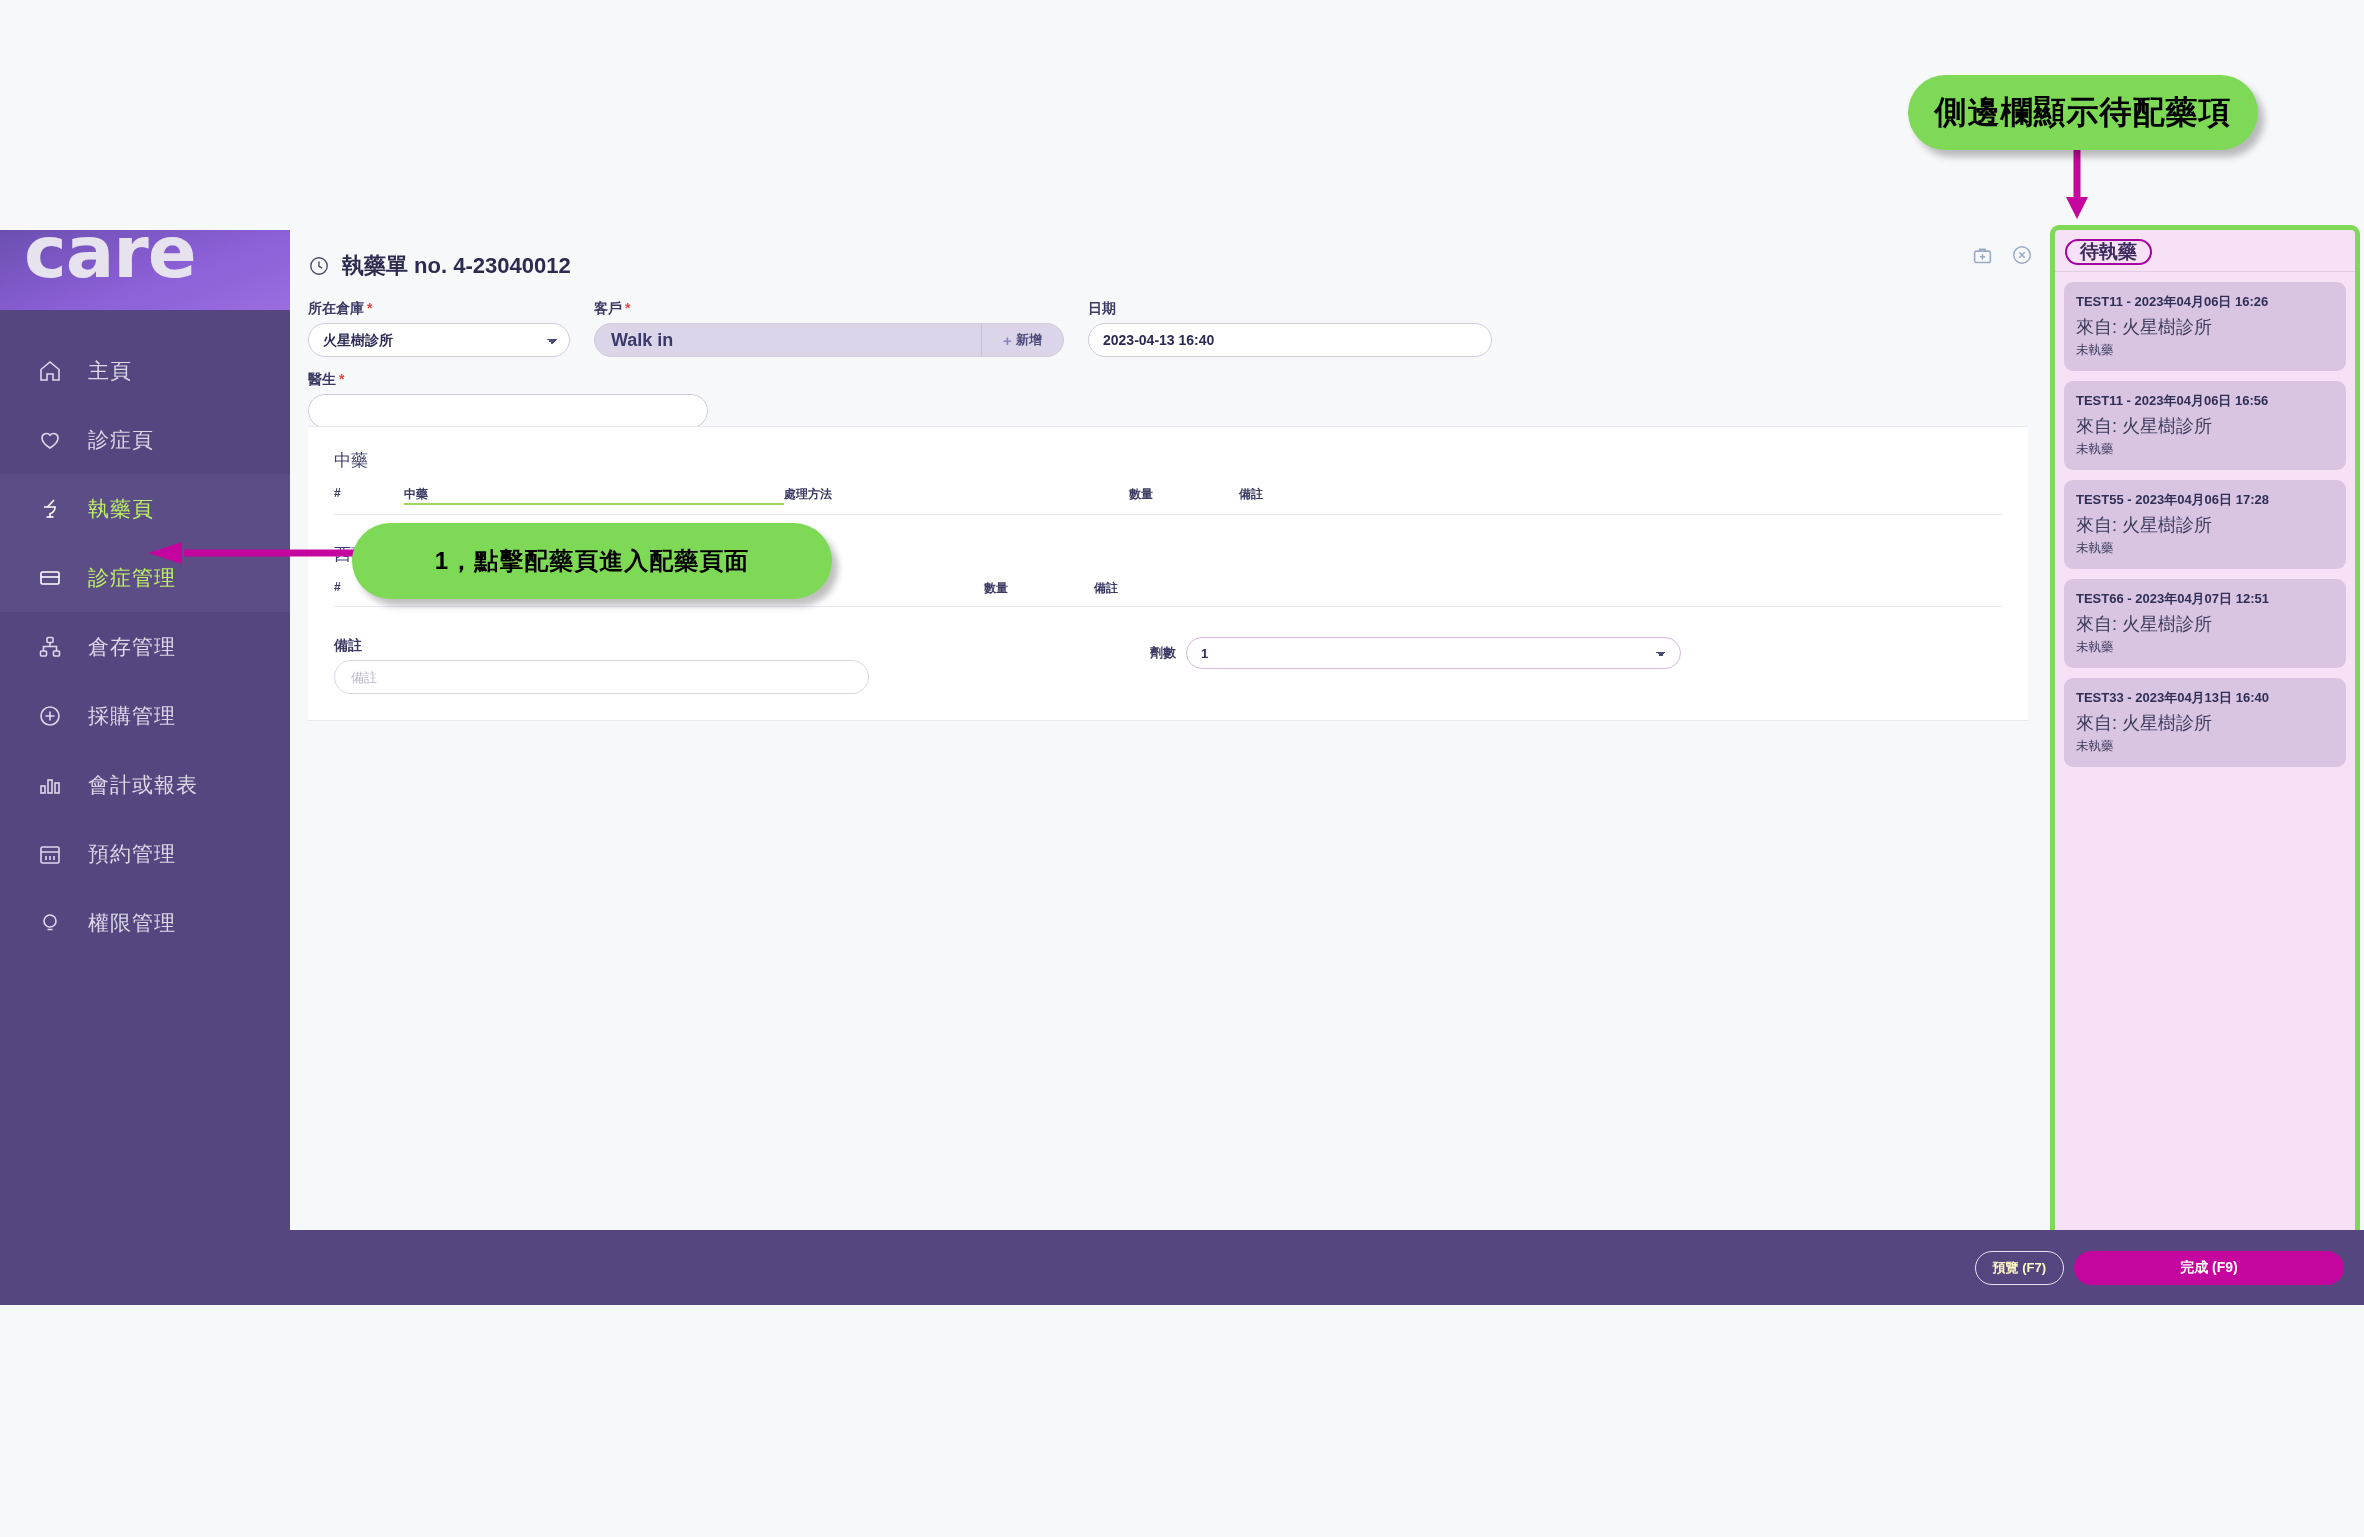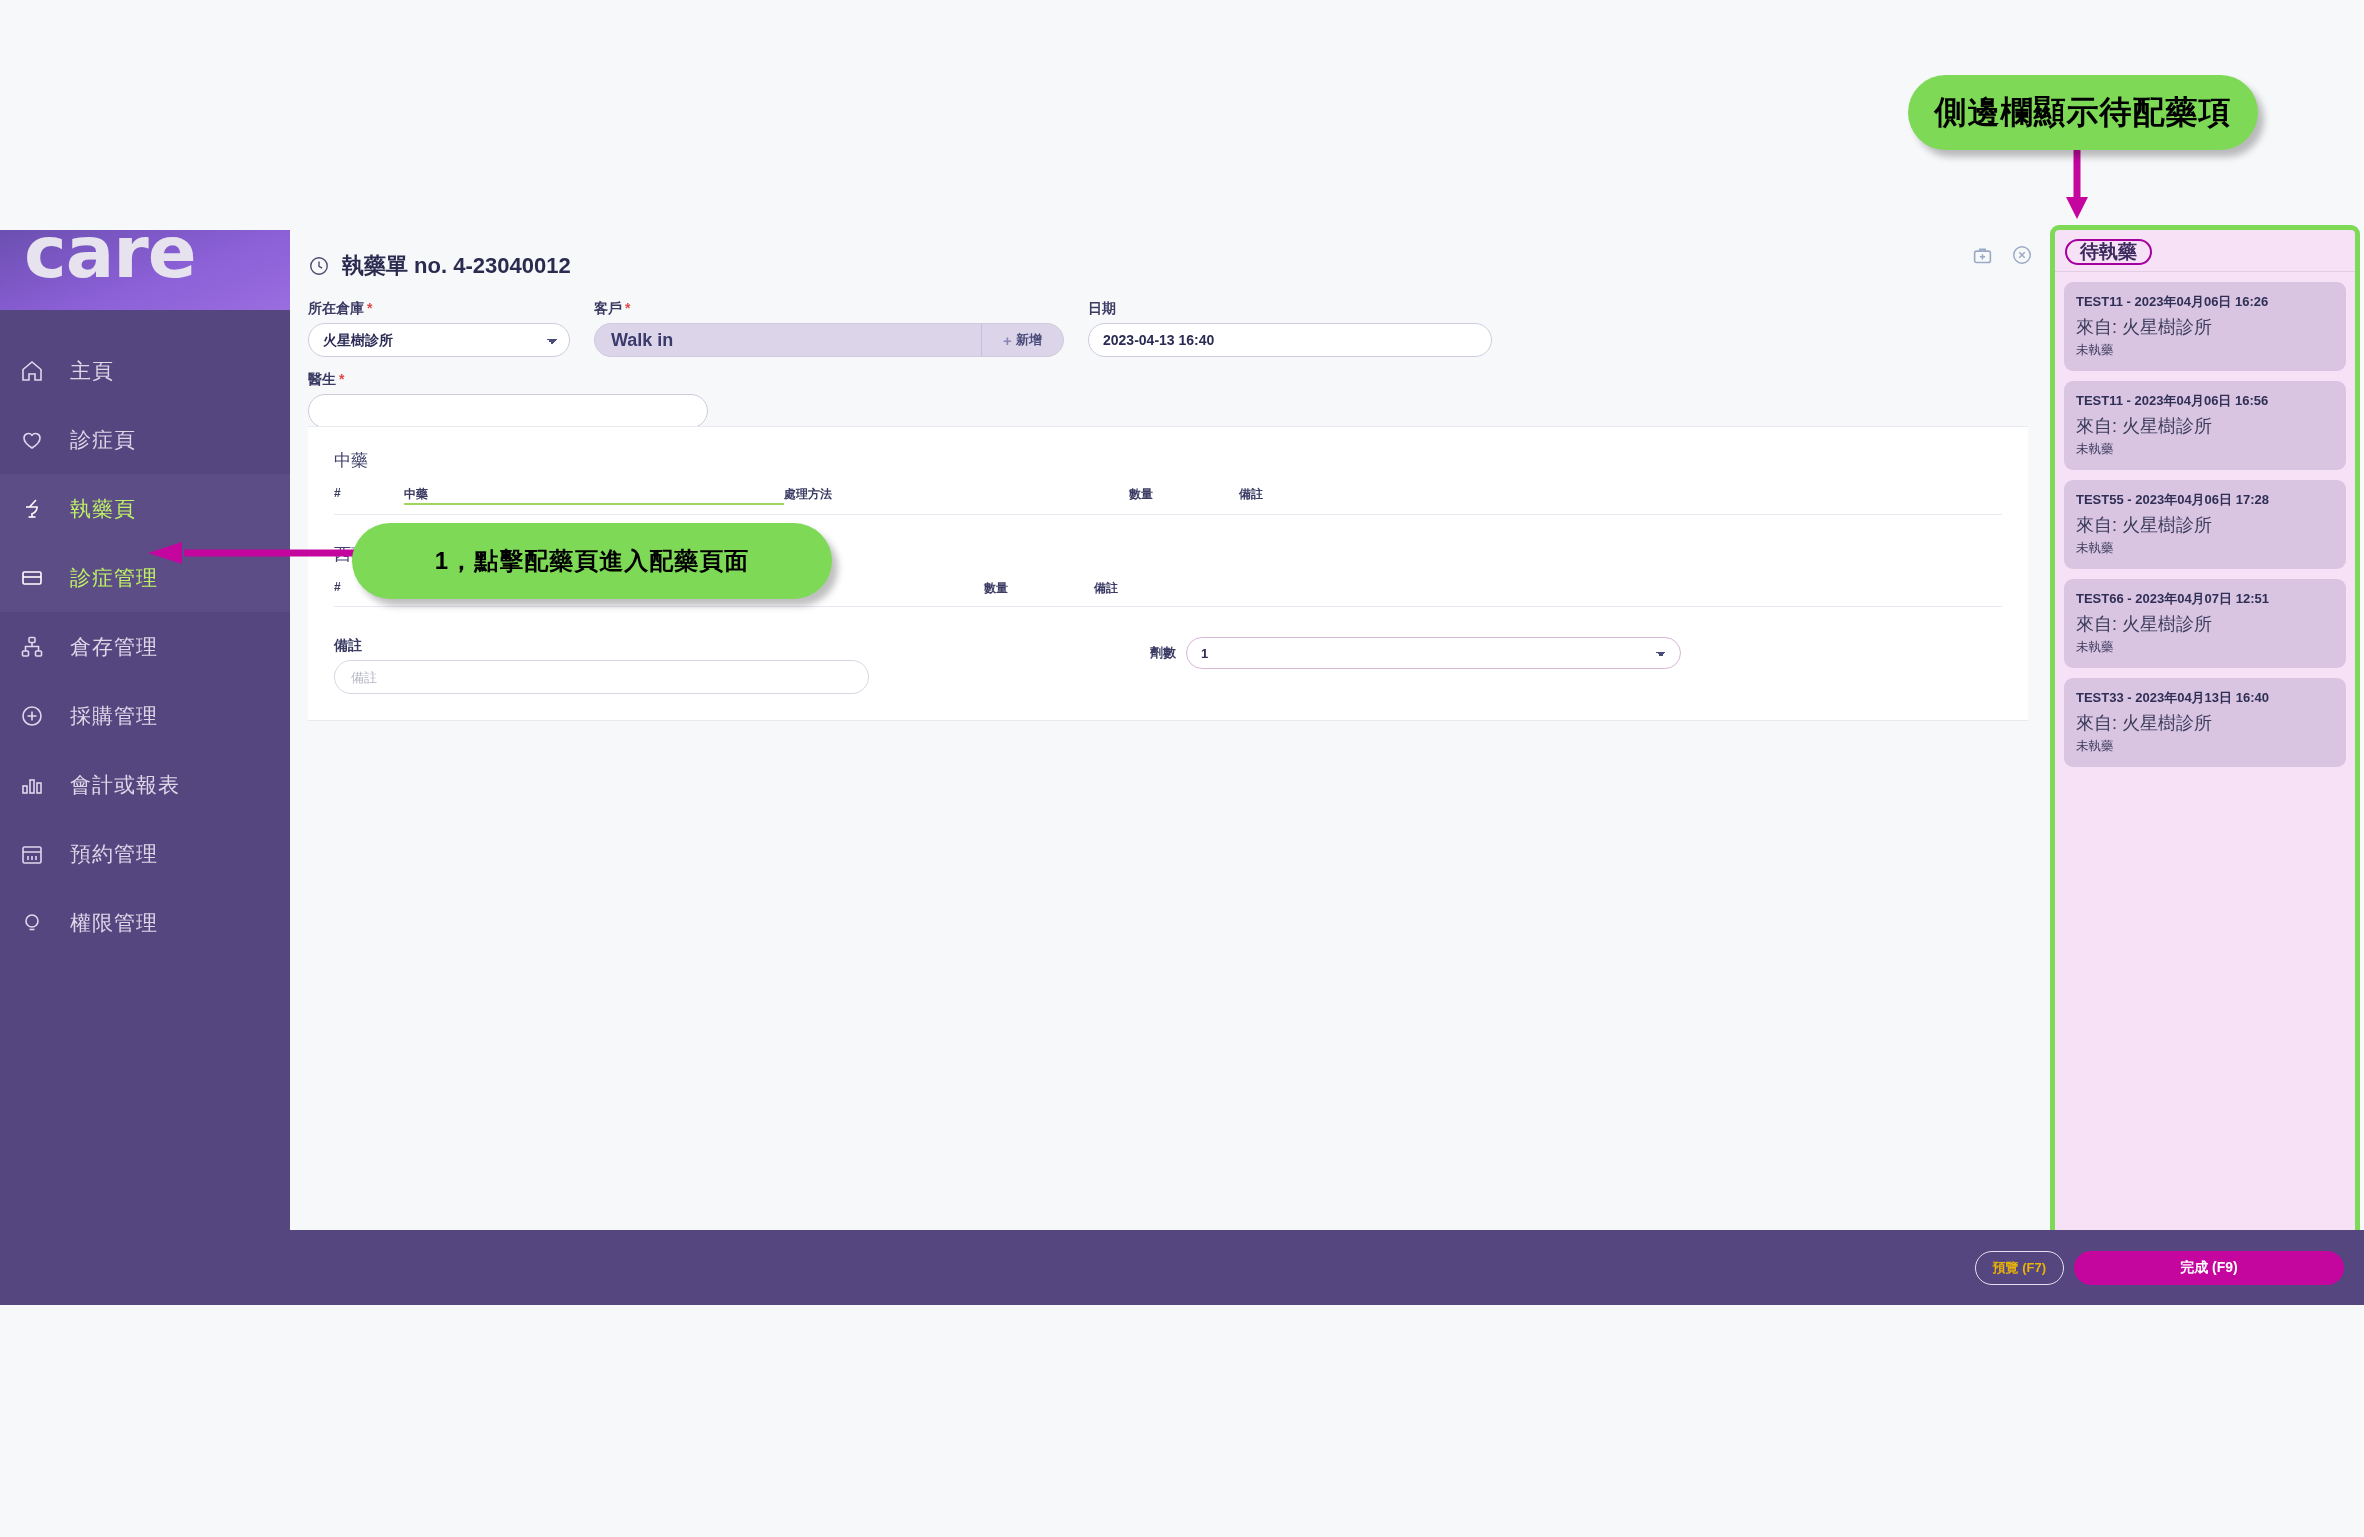--- a/index.html
+++ b/index.html
@@ -41,21 +41,21 @@
     color: #e6e2ee;
     font-family: "DejaVu Sans", sans-serif;
     line-height: 1;
     user-select: none;
   }
   #nav { margin-top: 26px; }
   .nav-item {
     display: flex;
     align-items: center;
     height: 69px;
-    padding-left: 20px;
+    padding-left: 38px;
     color: #ddd7e8;
     font-size: 21px;
     letter-spacing: 1px;
   }
   .nav-item .nav-icon {
     width: 34px; height: 24px;
     margin-right: 16px;
     display: flex; align-items: center; justify-content: flex-start;
     flex: 0 0 auto;
   }
@@ -262,21 +262,21 @@
     left: 290px; top: 1000px;
     width: 2074px; height: 75px;
     background: #56467f;
     display: flex; align-items: center; justify-content: flex-end;
     padding-right: 20px;
     gap: 10px;
   }
   #btn-preview {
     height: 34px; padding: 0 17px;
     border: 1px solid #e6e0f2; border-radius: 18px;
-    background: transparent; color: #eab308;
+    background: transparent; color: #fef9c3;
     font-size: 13px; font-weight: 700; cursor: pointer;
     font-family: "Liberation Sans", sans-serif;
   }
   #btn-complete {
     height: 34px; width: 270px;
     border: none; border-radius: 18px;
     background: #c4069f; color: #ffffff;
     font-size: 14px; font-weight: 700; cursor: pointer;
     font-family: "Liberation Sans", sans-serif;
   }

